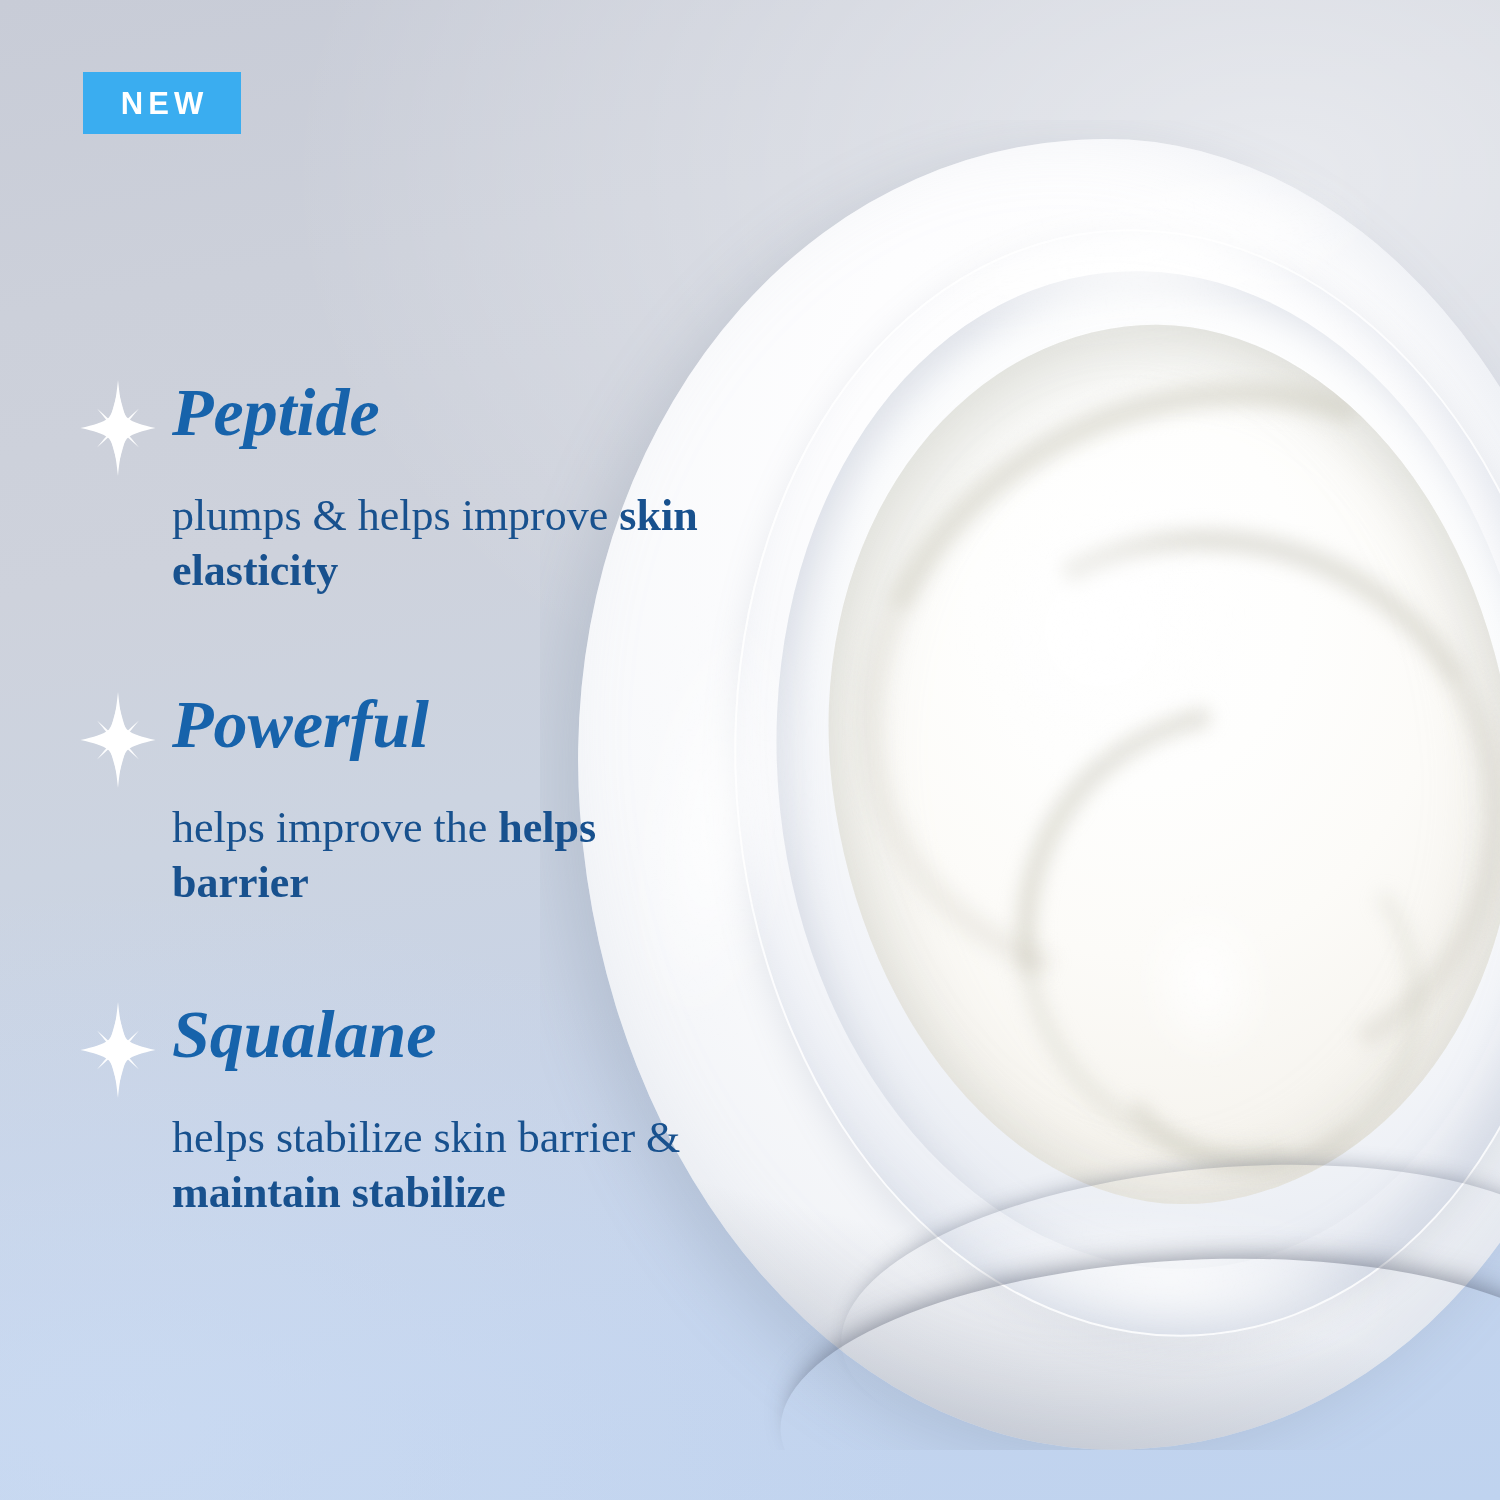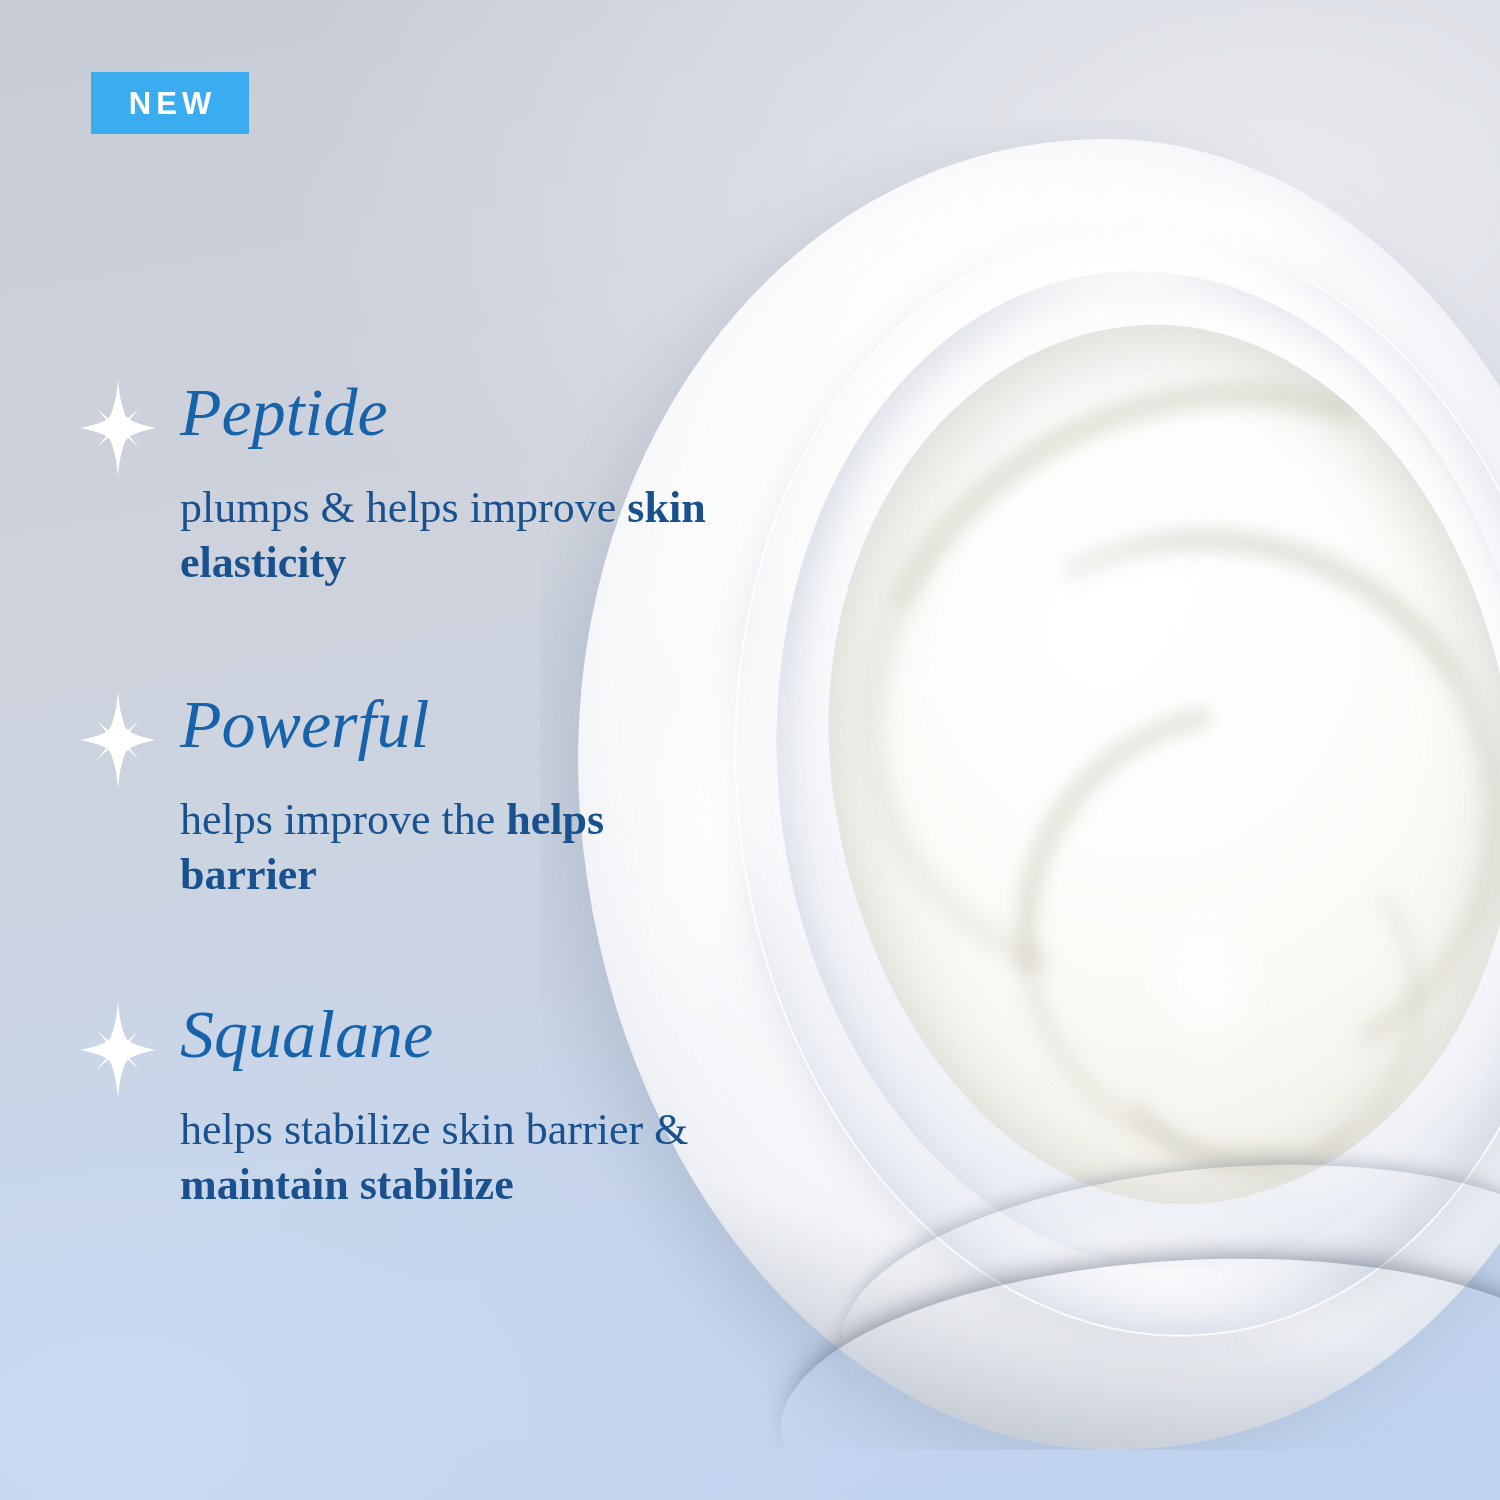--- a/index.html
+++ b/index.html
@@ -261,21 +261,21 @@
     width: 760px;
     height: 290px;
     border-radius: 50%;
     box-shadow: 0 -12px 20px -12px rgba(70,78,100,0.42);
     transform: rotate(-5deg);
   }
 
   
   .new-badge {
     position: absolute;
-    left: 91px;
+    left: 83px;
     top: 72px;
     width: 158px;
     height: 62px;
     background: #3aadf0;
     display: flex;
     align-items: center;
     justify-content: center;
     color: #ffffff;
     font-family: "Liberation Sans", sans-serif;
     font-weight: 700;
@@ -318,42 +318,41 @@
     position: absolute;
     left: 80px;
     top: 0;
     width: 76px;
     height: 96px;
   }
   .star-icon svg { display: block; width: 100%; height: 100%; }
 
   .ing-name {
     position: absolute;
-    left: 180px;
+    left: 172px;
     top: -2px;
     color: #1763ab;
     font-family: "Liberation Serif", serif;
     font-style: italic;
-    font-weight: 400;
+    font-weight: 700;
     font-size: 68px;
     line-height: 1;
     white-space: nowrap;
   }
 
   .ing-desc {
     position: absolute;
     left: 172px;
-    top: 100px;
+    top: 108px;
     width: 560px;
     color: #18518e;
     font-family: "Liberation Serif", serif;
     font-weight: 400;
     font-size: 44px;
     line-height: 1.26;
-    margin-left: 8px;
   }
   .ing-desc b { font-weight: 700; }
 </style>
 </head>
 <body>
 
 <div id="canvas">
 
   <div class="bg-wash"></div>
 

